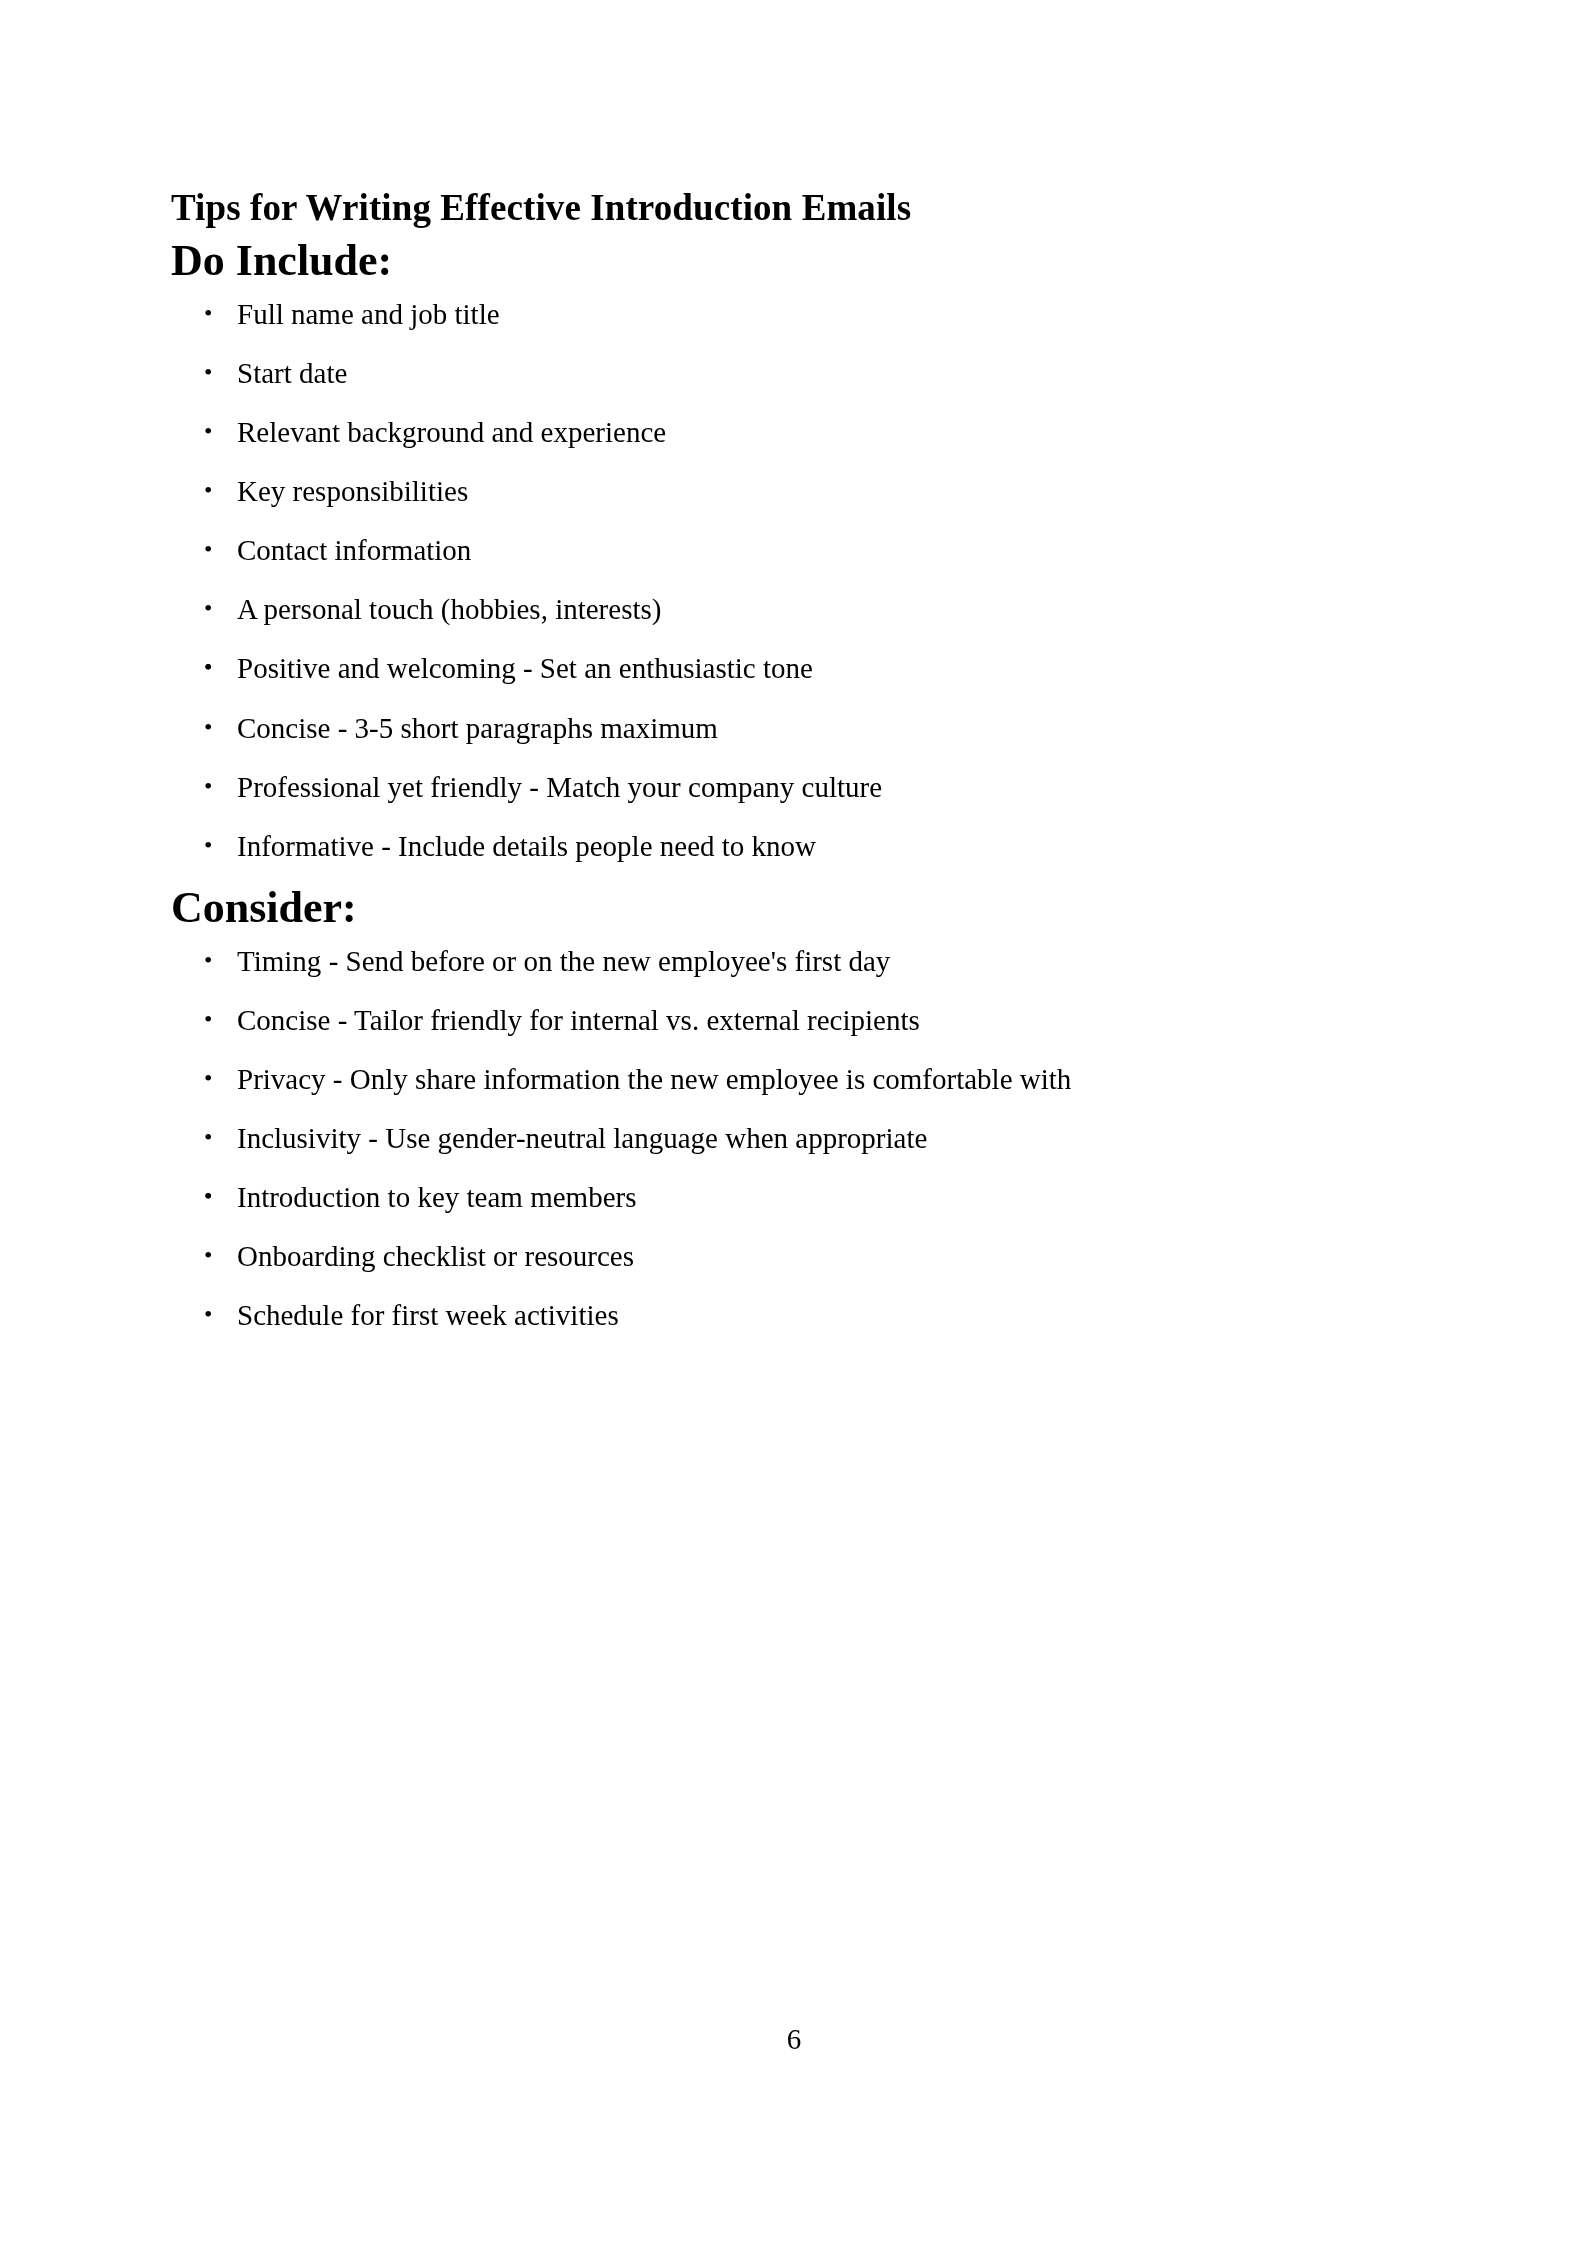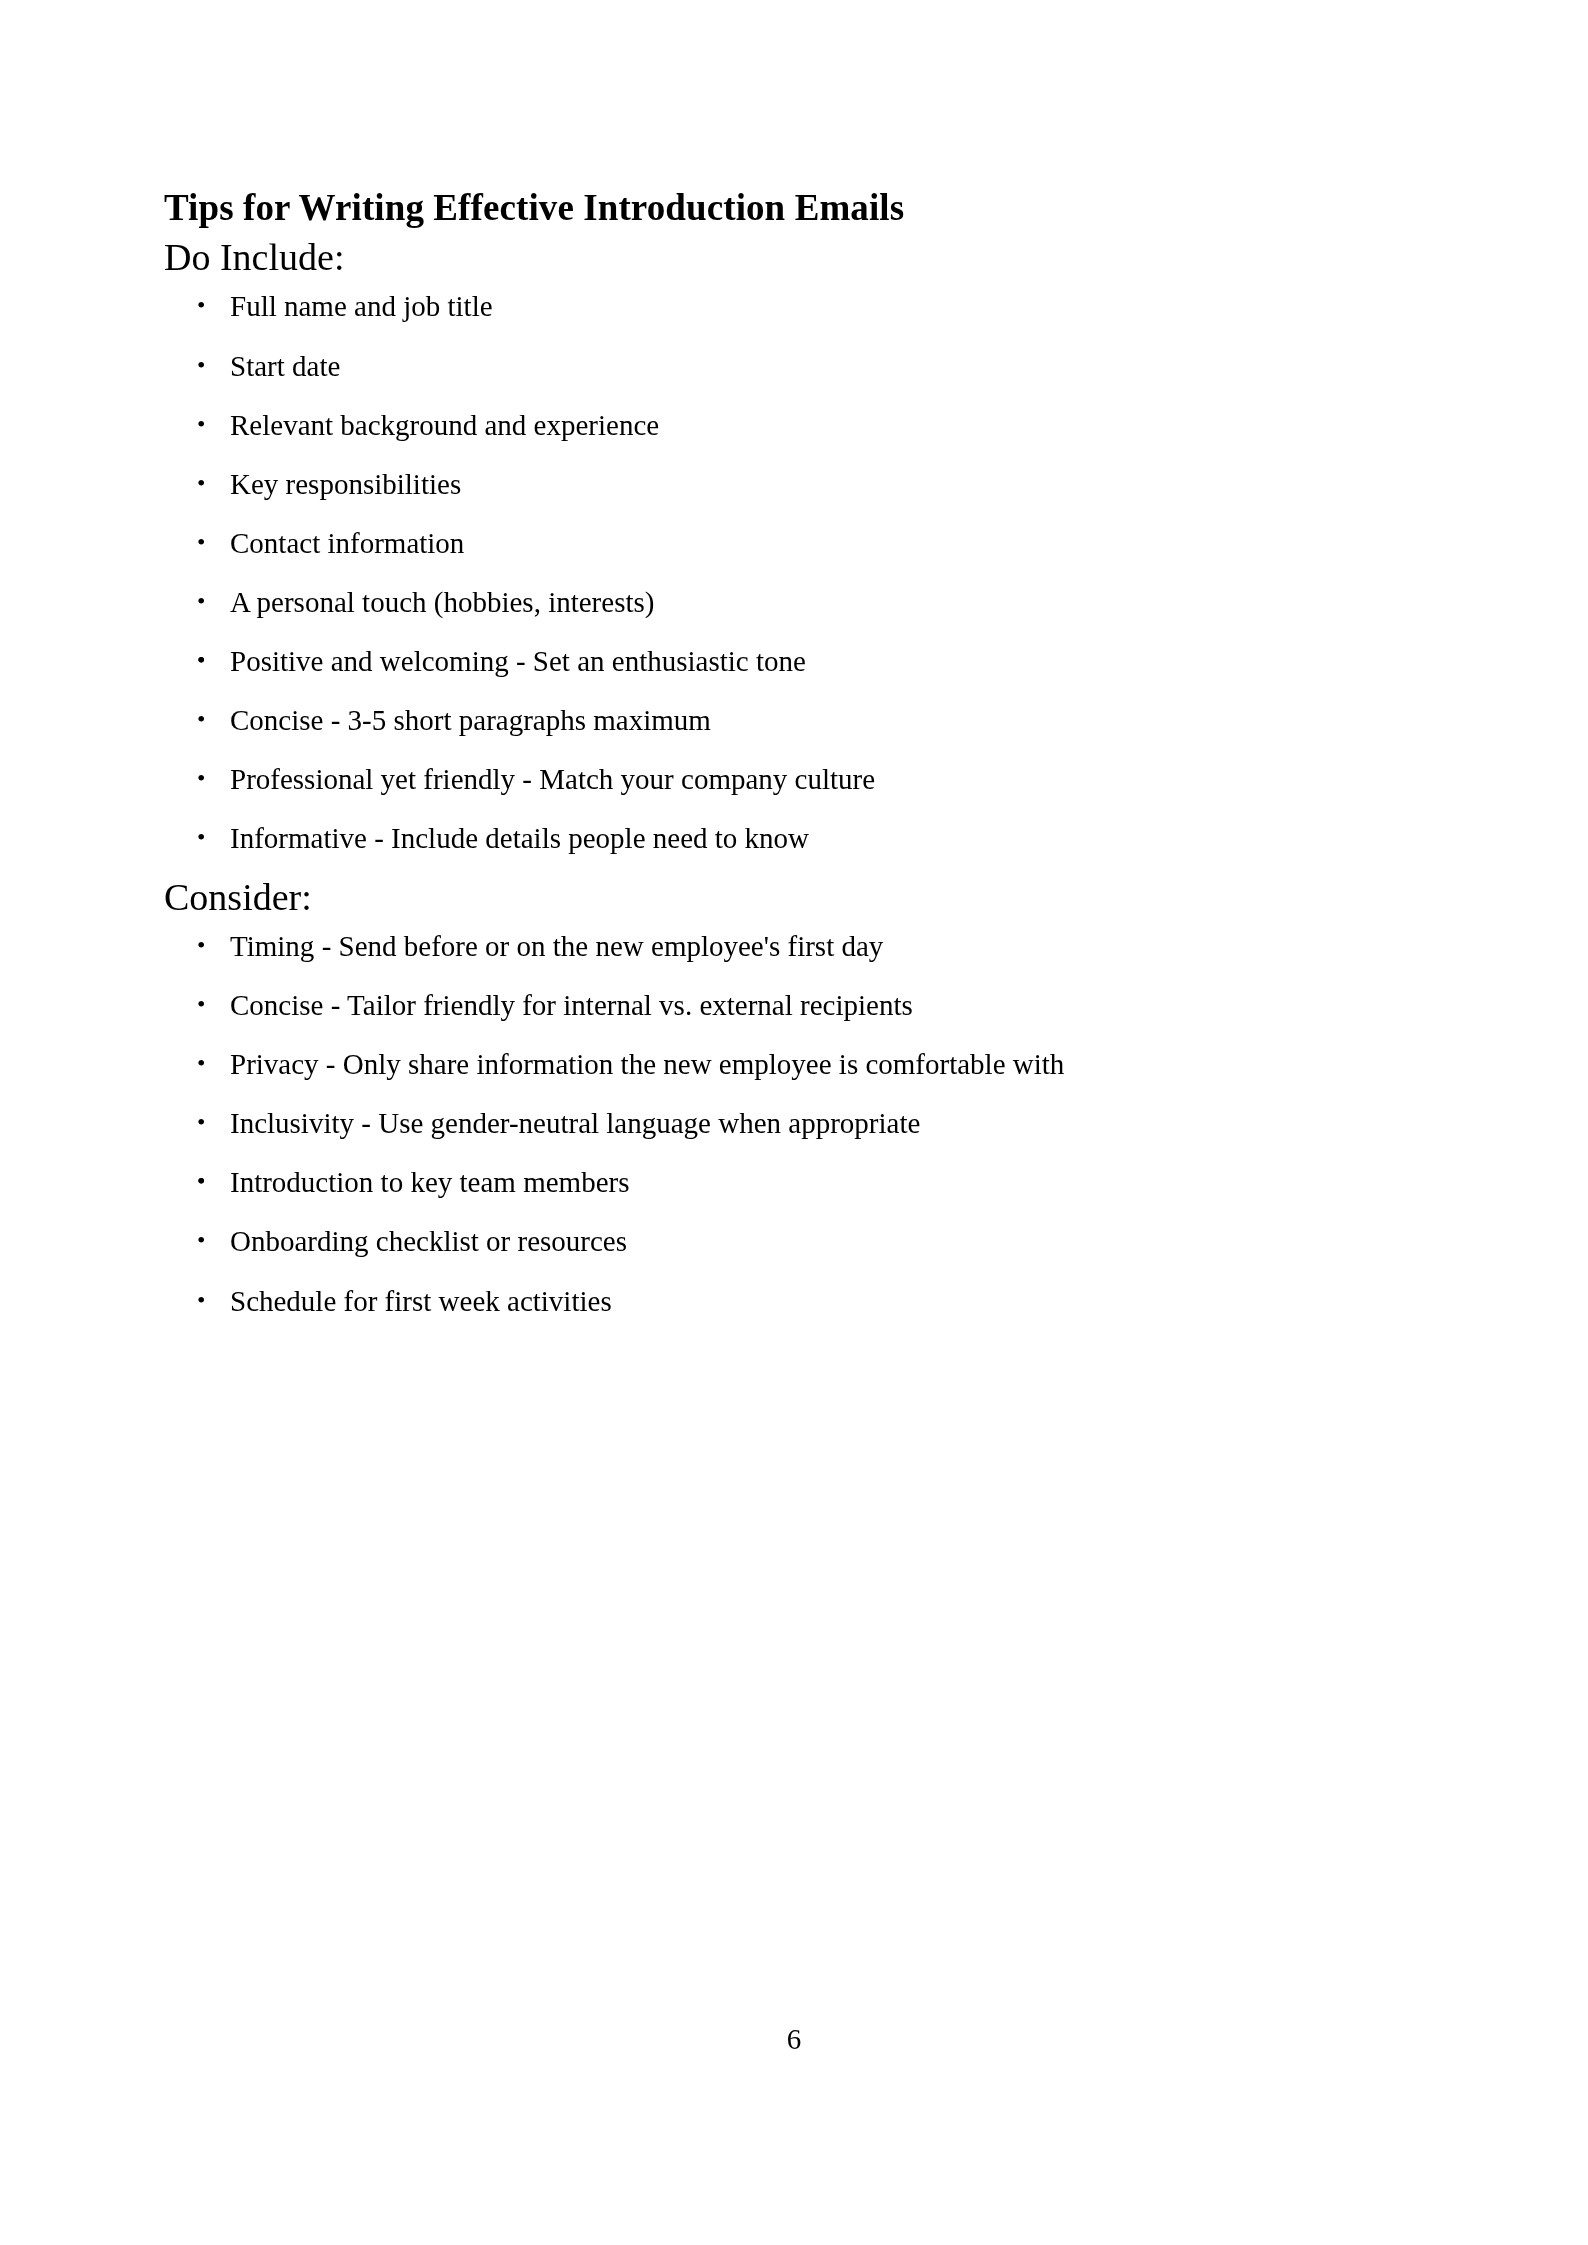--- a/index.html
+++ b/index.html
@@ -14,34 +14,34 @@
   .page {
     position: relative;
     width: 1588px;
     height: 2245px;
     background: #ffffff;
     margin: 0 auto;
     overflow: hidden;
   }
   .content {
     position: absolute;
-    left: 164px;
+    left: 171px;
     top: 185px;
     width: 1260px;
   }
   .doc-title {
     font-size: 37px;
     font-weight: bold;
     line-height: 1.22;
     margin: 0 0 2px 0;
     letter-spacing: 0.1px;
   }
   .section-heading {
-    font-size: 38px;
-    font-weight: normal;
+    font-size: 44px;
+    font-weight: bold;
     line-height: 1.22;
     margin: 4px 0 8px 0;
   }
   .section-heading.tight {
     margin-top: 2px;
   }
   ul.bullets {
     list-style: none;
     margin: 0 0 0 0;
     padding: 0;

